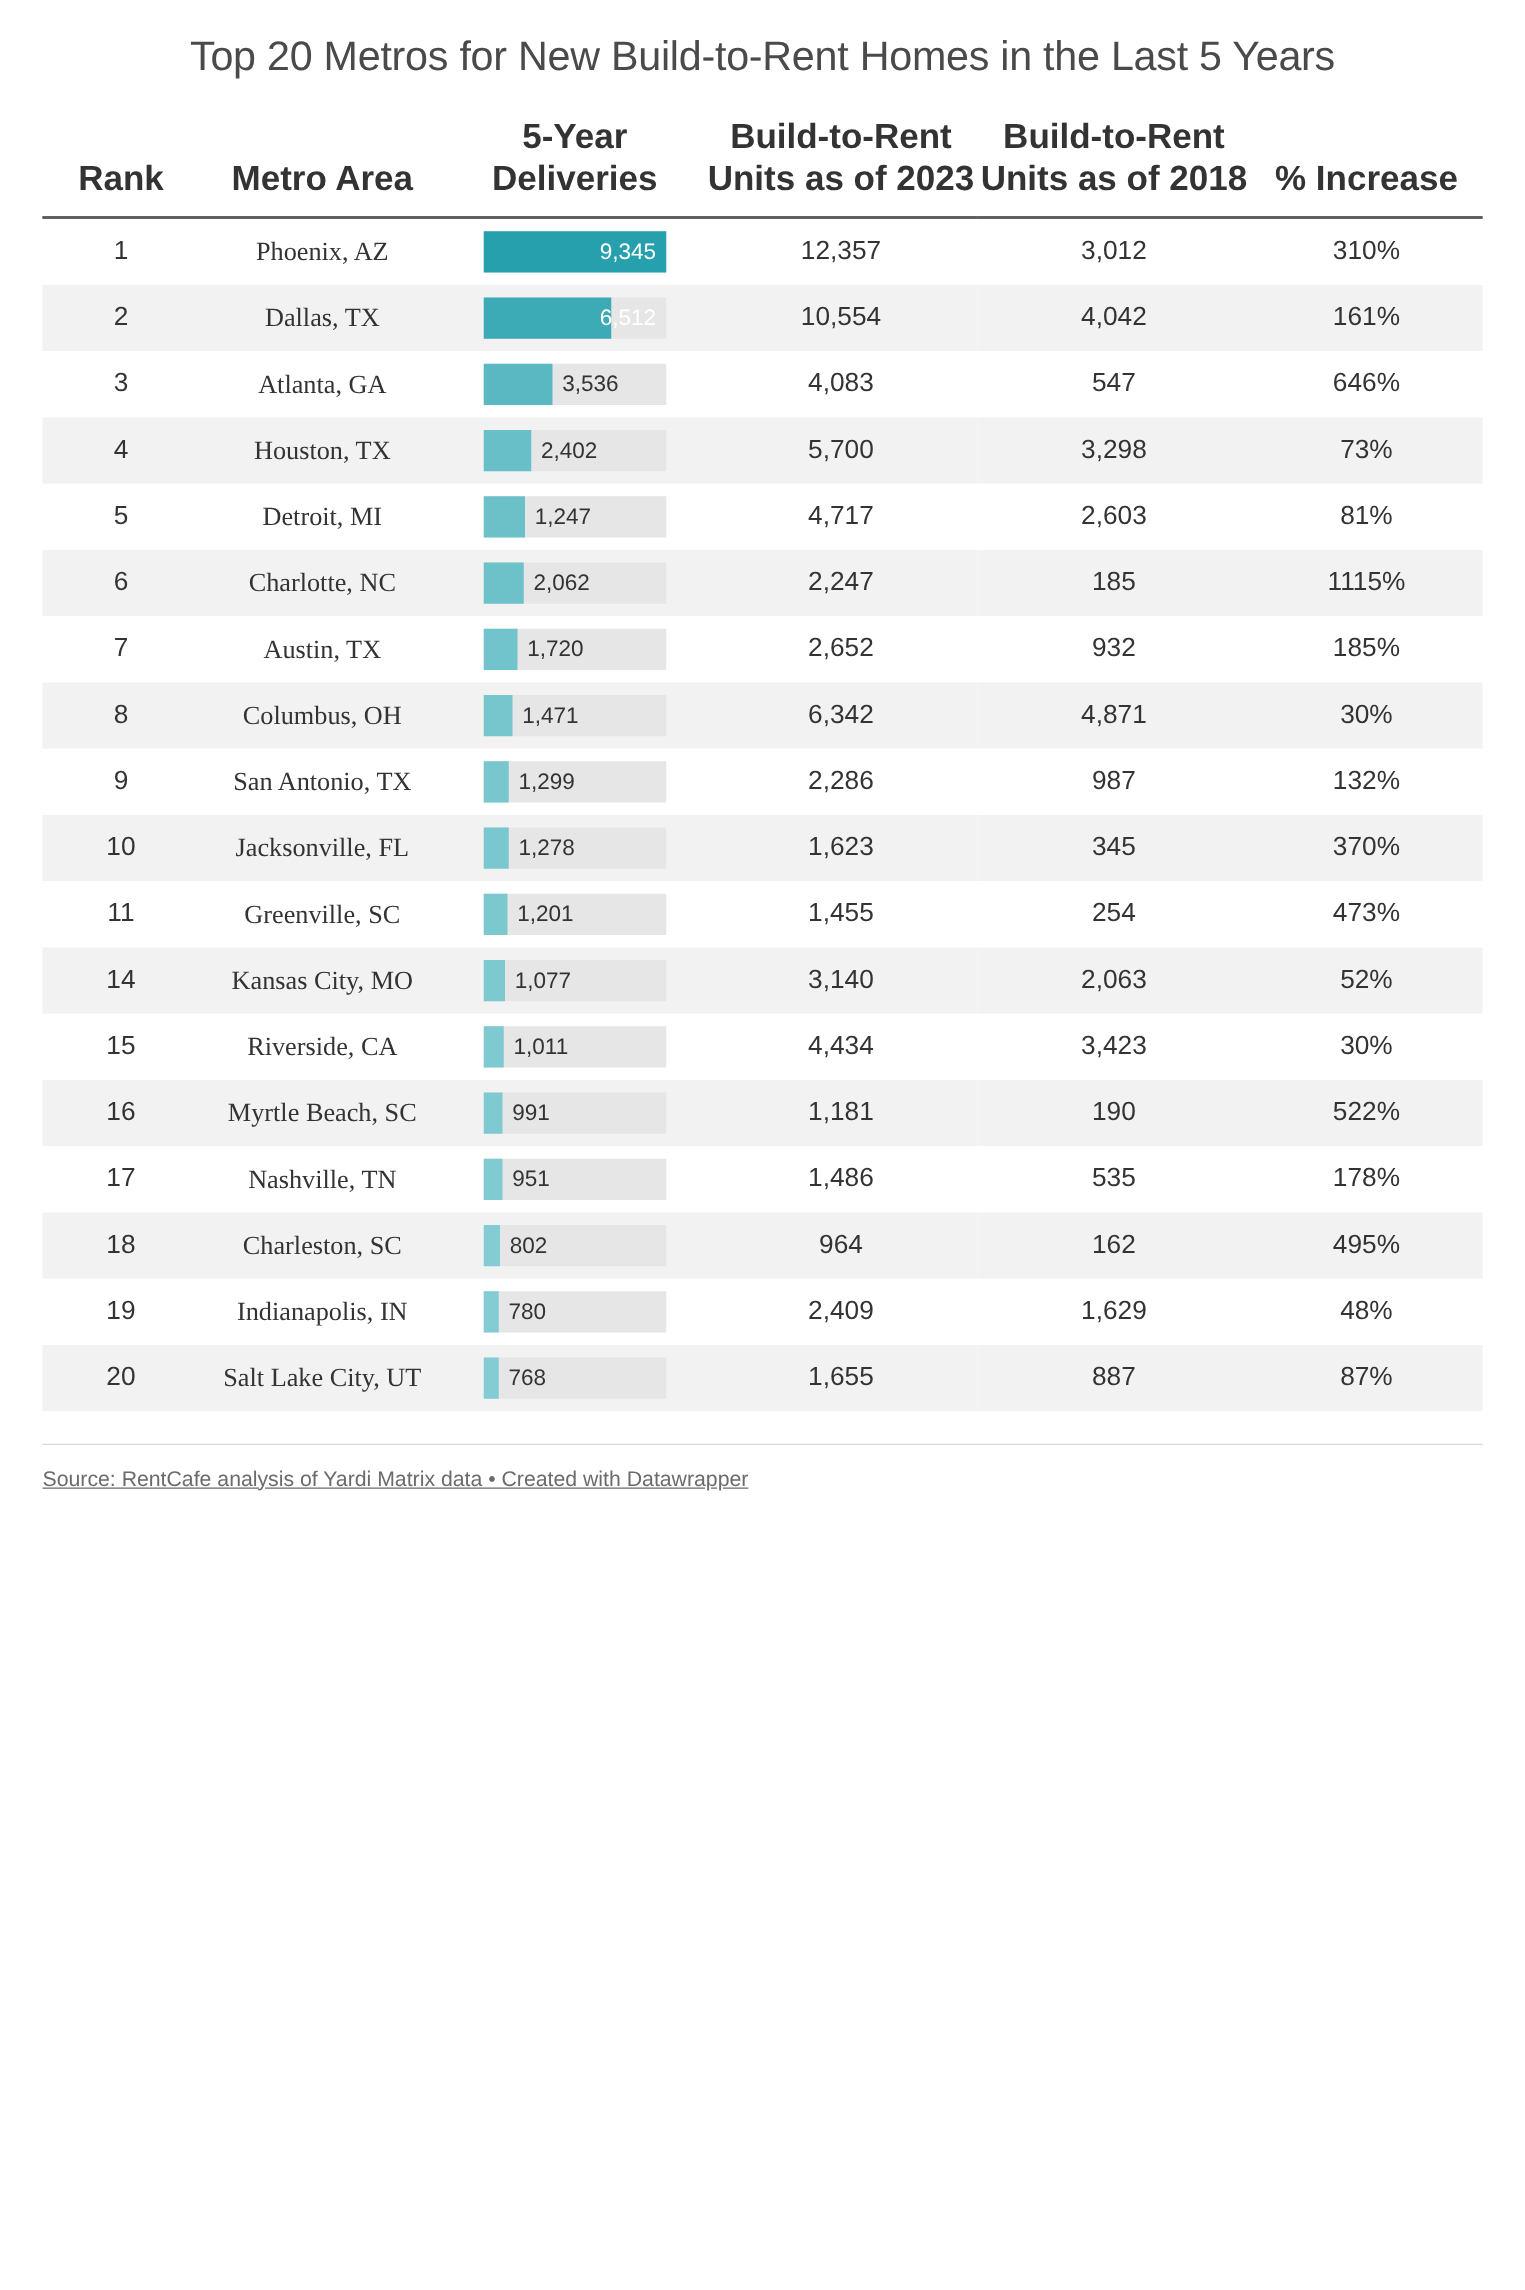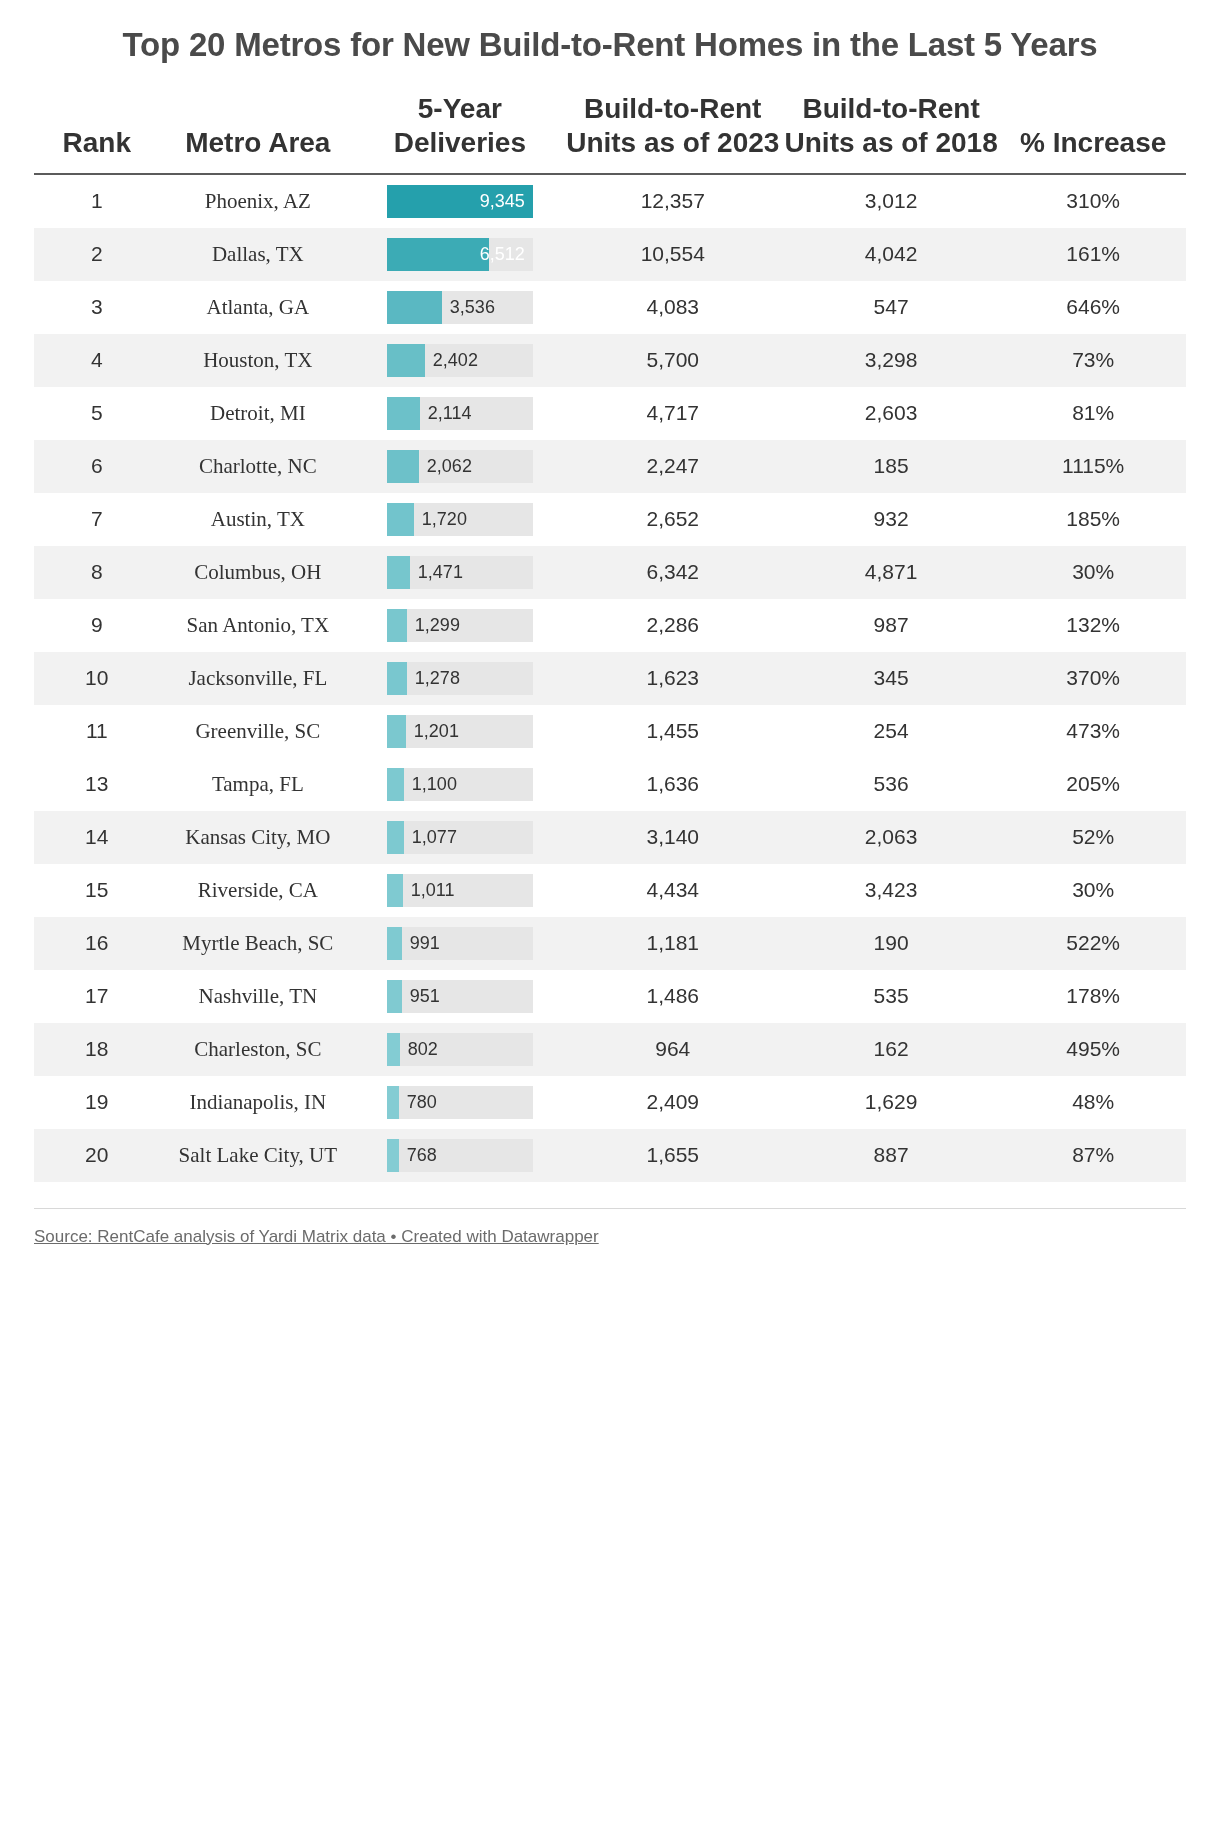--- a/index.html
+++ b/index.html
@@ -14,21 +14,21 @@
     color: #333333;
     -webkit-font-smoothing: antialiased;
   }
   .page {
     width: 1220px;
     box-sizing: border-box;
     padding: 24px 34px 0 34px;
   }
   .title {
     font-size: 33px;
-    font-weight: bold;
+    font-weight: normal;
     color: #4a4a4a;
     line-height: 1.28;
     text-align: center;
     margin: 0 40px 26px 40px;
     letter-spacing: -0.2px;
   }
   table.chart-table {
     width: 100%;
     border-collapse: collapse;
     table-layout: fixed;
@@ -189,21 +189,21 @@
           <td>5,700</td>
           <td>3,298</td>
           <td>73%</td>
         </tr>
         <tr class="even">
           <td>5</td>
           <td class="metro-cell">Detroit, MI</td>
           <td>
             <div class="bar-wrap">
               <div class="bar-fill" style="width: 33px; background: rgb(108, 193, 201);"></div>
-              <span class="bar-label outside" style="left: 41px;">2,114</span>
+              <span class="bar-label outside" style="left: 41px;">1,247</span>
             </div>
           </td>
           <td>4,717</td>
           <td>2,603</td>
           <td>81%</td>
         </tr>
         <tr class="odd">
           <td>6</td>
           <td class="metro-cell">Charlotte, NC</td>
           <td>
@@ -274,33 +274,20 @@
           <td>
             <div class="bar-wrap">
               <div class="bar-fill" style="width: 19px; background: rgb(123, 200, 207);"></div>
               <span class="bar-label outside" style="left: 27px;">1,201</span>
             </div>
           </td>
           <td>1,455</td>
           <td>254</td>
           <td>473%</td>
         </tr>
-        <tr class="even">
-          <td>13</td>
-          <td class="metro-cell">Tampa, FL</td>
-          <td>
-            <div class="bar-wrap">
-              <div class="bar-fill" style="width: 17px; background: rgb(125, 201, 208);"></div>
-              <span class="bar-label outside" style="left: 25px;">1,100</span>
-            </div>
-          </td>
-          <td>1,636</td>
-          <td>536</td>
-          <td>205%</td>
-        </tr>
         <tr class="odd">
           <td>14</td>
           <td class="metro-cell">Kansas City, MO</td>
           <td>
             <div class="bar-wrap">
               <div class="bar-fill" style="width: 17px; background: rgb(125, 201, 208);"></div>
               <span class="bar-label outside" style="left: 25px;">1,077</span>
             </div>
           </td>
           <td>3,140</td>

